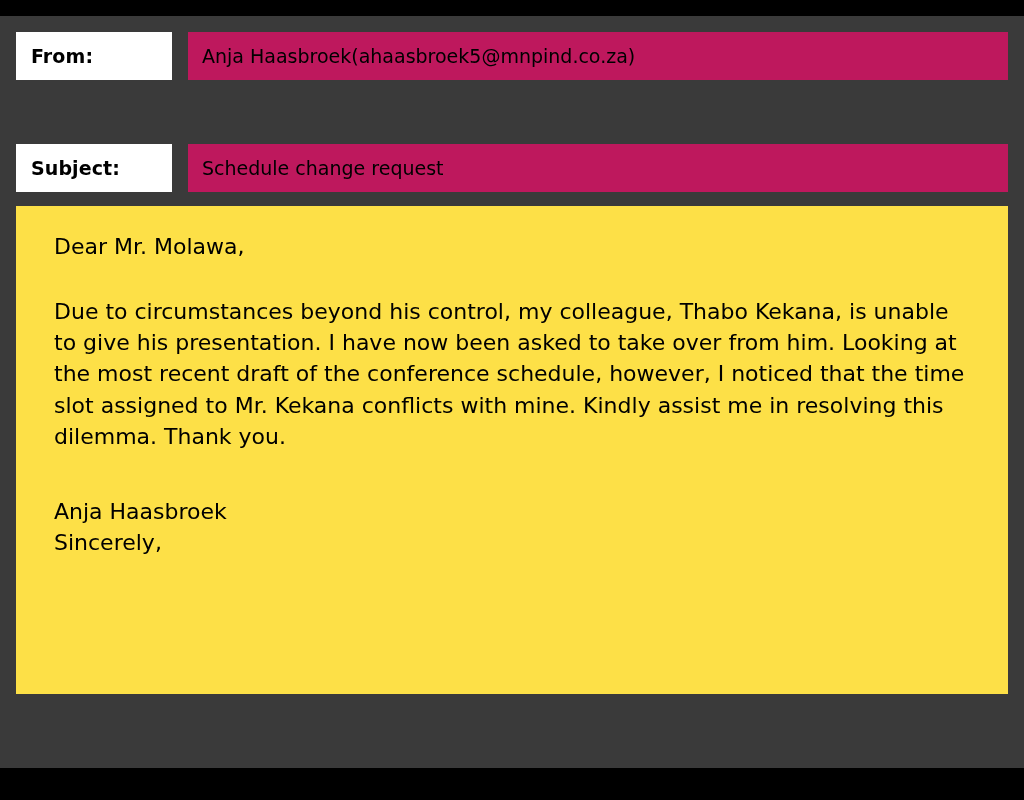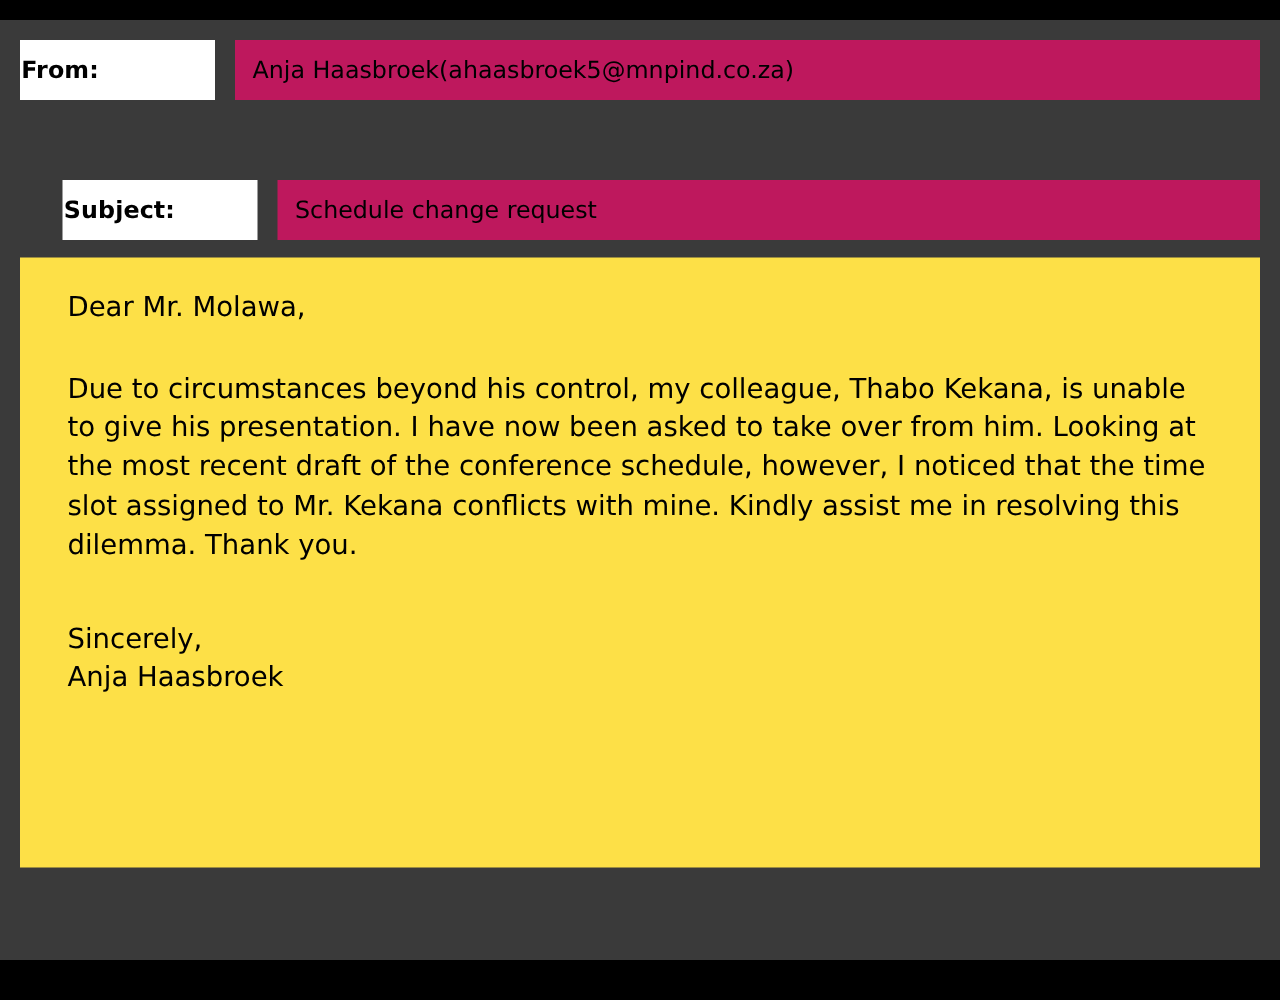--- a/index.html
+++ b/index.html
@@ -34,41 +34,40 @@
     display: flex;
     align-items: stretch;
     margin-bottom: 8px;
     height: 48px;
   }
   .label-cell {
     width: 156px;
     background: #ffffff;
     display: flex;
     align-items: center;
-    padding-left: 1px;
+    padding-left: 15px;
     box-sizing: border-box;
     font-weight: bold;
     font-size: 19px;
     color: #000000;
     letter-spacing: 0.1px;
   }
   .value-cell {
     flex: 1;
     background: #be185d;
     margin-left: 16px;
     display: flex;
     align-items: center;
     padding-left: 14px;
     box-sizing: border-box;
     font-size: 19px;
     color: #000000;
   }
   .header-row.subject {
     margin-bottom: 14px;
-    margin-left: 34px;
   }
   .body-card {
     background: #fde047;
     height: 488px;
     box-sizing: border-box;
     padding: 30px 34px 0 38px;
     overflow: hidden;
   }
   .salutation {
     font-size: 22px;
@@ -110,19 +109,19 @@
 
     <div class="header-row subject">
       <div class="label-cell">Subject:</div>
       <div class="value-cell">Schedule change request</div>
     </div>
 
     <div class="body-card">
       <p class="salutation">Dear Mr. Molawa,</p>
       <p class="para">Due to circumstances beyond his control, my colleague, Thabo Kekana, is unable to give his presentation. I have now been asked to take over from him. Looking at the most recent draft of the conference schedule, however, I noticed that the time slot assigned to Mr. Kekana conflicts with mine. Kindly assist me in resolving this dilemma. Thank you.</p>
       <div class="closing">
+        <div>Anja Haasbroek</div>
         <div>Sincerely,</div>
-        <div>Anja Haasbroek</div>
       </div>
     </div>
 
   </div>
 </div>
 
 </body></html>

